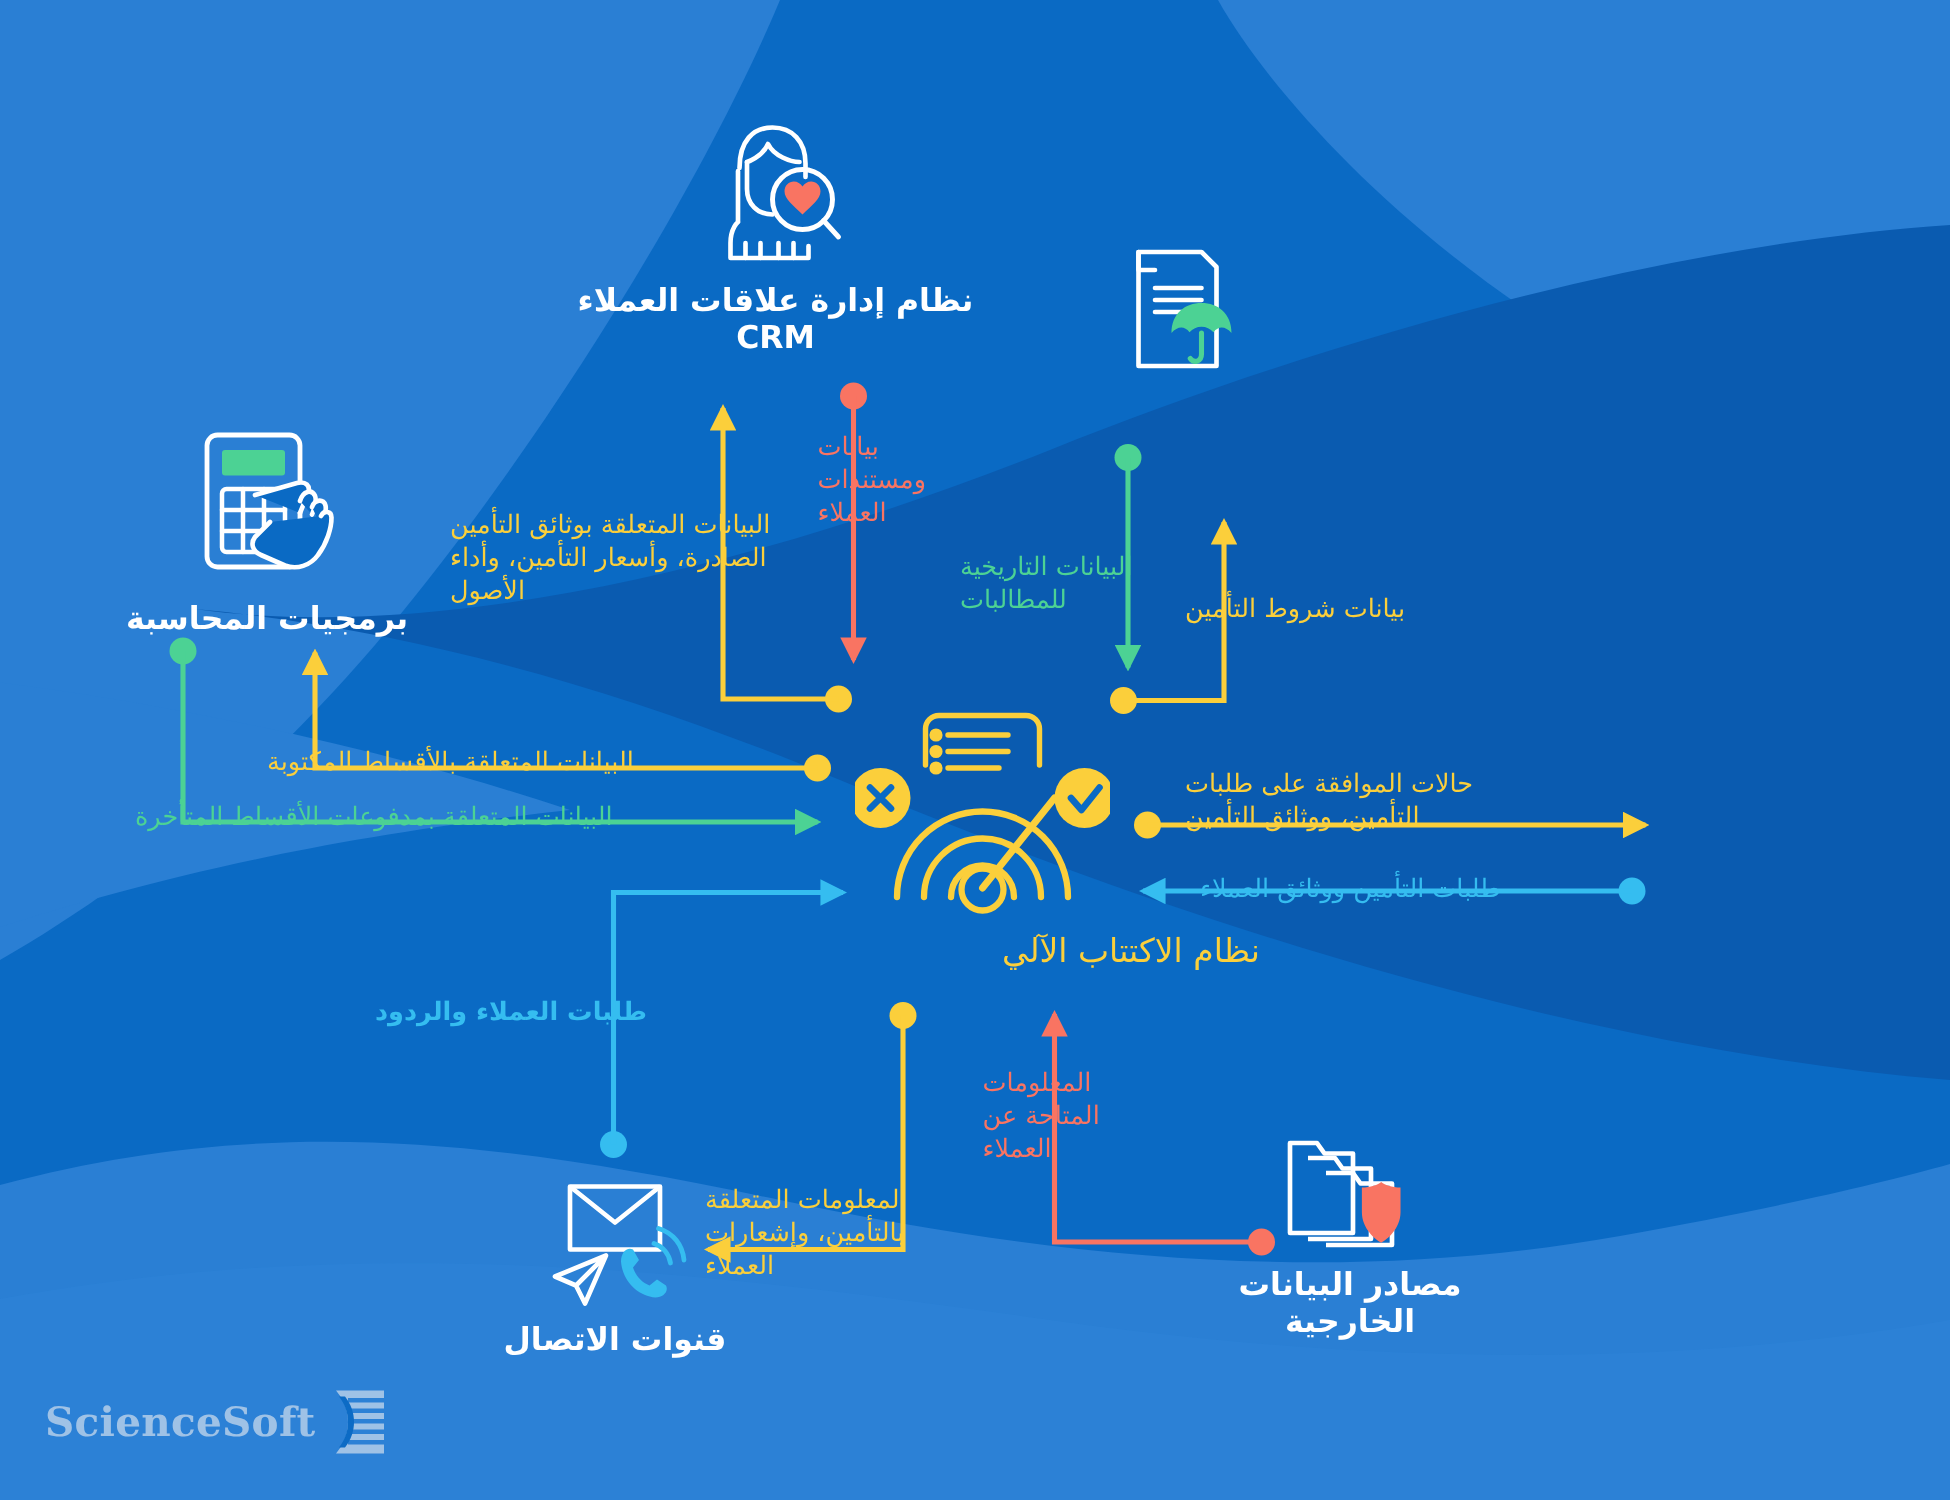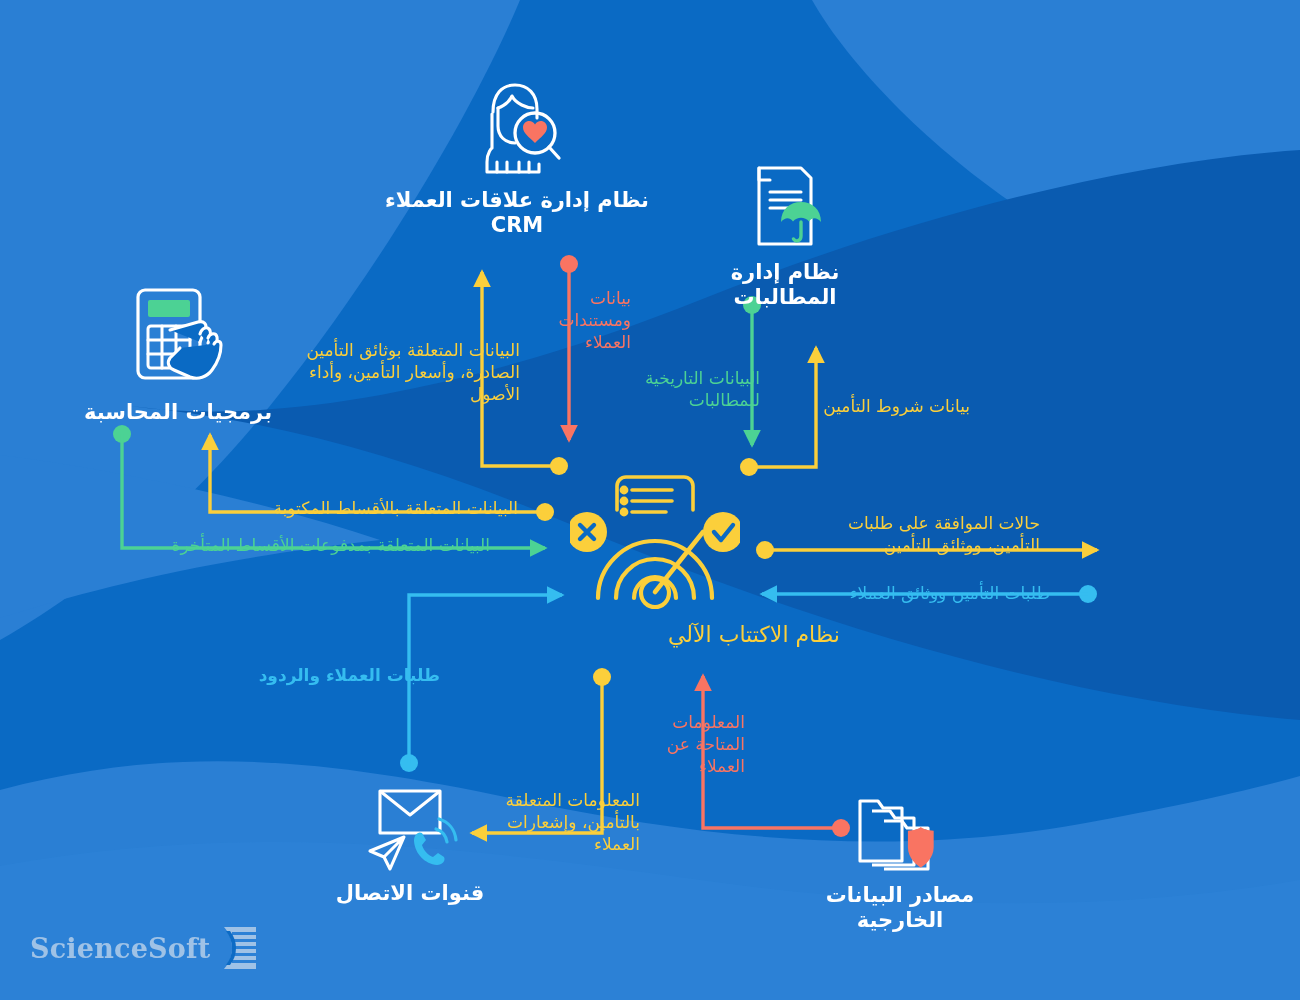--- a/index.html
+++ b/index.html
@@ -20,21 +20,21 @@
     margin-top:8px;white-space:pre-line;
   }
   .edge-label{
     position:absolute;z-index:4;line-height:1.28;
     white-space:pre-line;font-weight:400;
   }
   .lbl-y{color:#fbcf3b;}
   .lbl-g{color:#4cd294;}
   .lbl-c{color:#35bdf0;}
   .lbl-r{color:#f97462;}
-  .ta-r{text-align:right;}
+  .ta-r{text-align:left;}
   #hub-title{
     position:absolute;z-index:4;color:#fbcf3b;font-weight:400;
     font-size:22px;text-align:right;left:510px;top:622px;width:330px;
   }
   #logo{position:absolute;left:30px;top:925px;z-index:5;
         display:flex;align-items:center;gap:10px;opacity:.92;}
   #logo .logotext{
     color:#a9c8e8;font-family:"DejaVu Serif","Liberation Serif",serif;
     font-size:27px;letter-spacing:.2px;font-weight:700;
   }
@@ -160,22 +160,20 @@
         <path d="M20,8 L62,8 L72,18 L72,84 L20,84 Z"></path>
         <path d="M20,8 L20,20 L31,20"></path>
         <path d="M31,32 L62,32 M31,40 L62,40 M31,48 L50,48"></path>
       </g>
       <g>
         <path fill="#4cd294" d="M42,62 C42,49 51,42 62,42 C73,42 82,49 82,62
                  C78,57.5 73.5,57 70,61.5 C66,56.5 58,56.5 54,61.5 C50.5,57 46,57.5 42,62 Z"></path>
         <path fill="none" stroke="#4cd294" stroke-width="3.4" stroke-linecap="round" d="M62,62 L62,76 C62,81 57,82.5 54.5,79"></path>
       </g>
     </svg>
-    <div class="ttl" style="font-size:21px;">نظام إدارة
-المطالبات</div>
   </div>
 
   <div class="node" style="left:58px;top:282px;width:240px;">
     <svg class="ico" width="108" height="110" viewBox="0 0 108 110">
       <rect x="14" y="8" width="62" height="88" rx="7" fill="none" stroke="#ffffff" stroke-width="3.2"></rect>
       <rect x="24" y="18" width="42" height="17" rx="2" fill="#4cd294"></rect>
       <g fill="none" stroke="#ffffff" stroke-width="3" stroke-linecap="round">
         <rect x="24" y="44" width="42" height="42" rx="3"></rect>
         <path d="M38,44 L38,86 M52,44 L52,86 M24,58 L66,58 M24,72 L66,72"></path>
       </g>
@@ -201,21 +199,21 @@
       <g fill="none" stroke="#35bdf0" stroke-width="3.2" stroke-linecap="round">
         <path fill="#35bdf0" stroke="none" d="M58,56 C58,50 62,46 66,48 L70,55 L66,60 C68,66 72,70 77,72 L82,68 L88,72
                  C90,76 86,80 81,80 C69,79 59,69 58,56 Z"></path>
         <path d="M80,44 C86,46 90,51 91,57"></path>
         <path d="M83,34 C93,37 99,45 100,55"></path>
       </g>
     </svg>
     <div class="ttl" style="font-size:21px;">قنوات الاتصال</div>
   </div>
 
-  <div class="node" style="left:780px;top:785px;width:240px;">
+  <div class="node" style="left:780px;top:746px;width:240px;">
     <svg class="ico" width="96" height="90" viewBox="0 0 96 90">
       <g fill="none" stroke="#ffffff" stroke-width="3.1" stroke-linejoin="round">
         <path d="M8,16 L26,16 L31,23 L50,23 L50,76 L8,76 Z"></path>
         <path d="M20,26 L38,26 L43,33 L62,33 L62,80 L20,80"></path>
         <path d="M32,36 L50,36 L55,43 L76,43 L76,84 L32,84"></path>
       </g>
       <path fill="#f97462" d="M70,50 C76,50 82,48 84,46 C86,48 92,50 98,50 L98,68
                C98,80 88,88 84,90 C80,88 70,80 70,68 Z" transform="translate(-14,-4) scale(0.92) translate(6,4)"></path>
     </svg>
     <div class="ttl" style="font-size:21px;">مصادر البيانات الخارجية</div>

